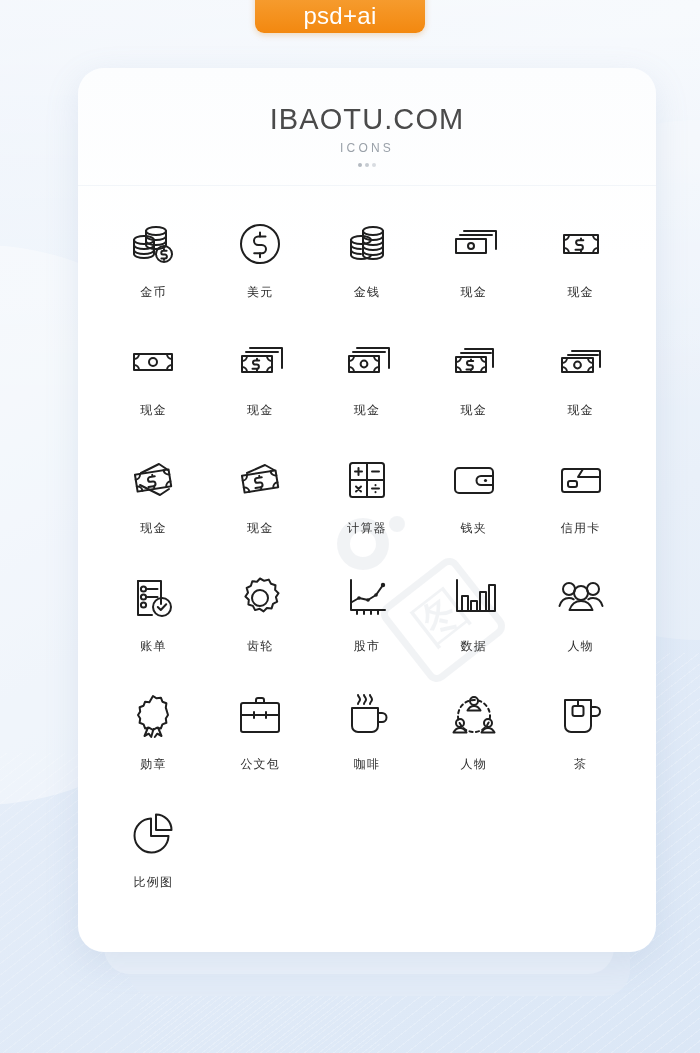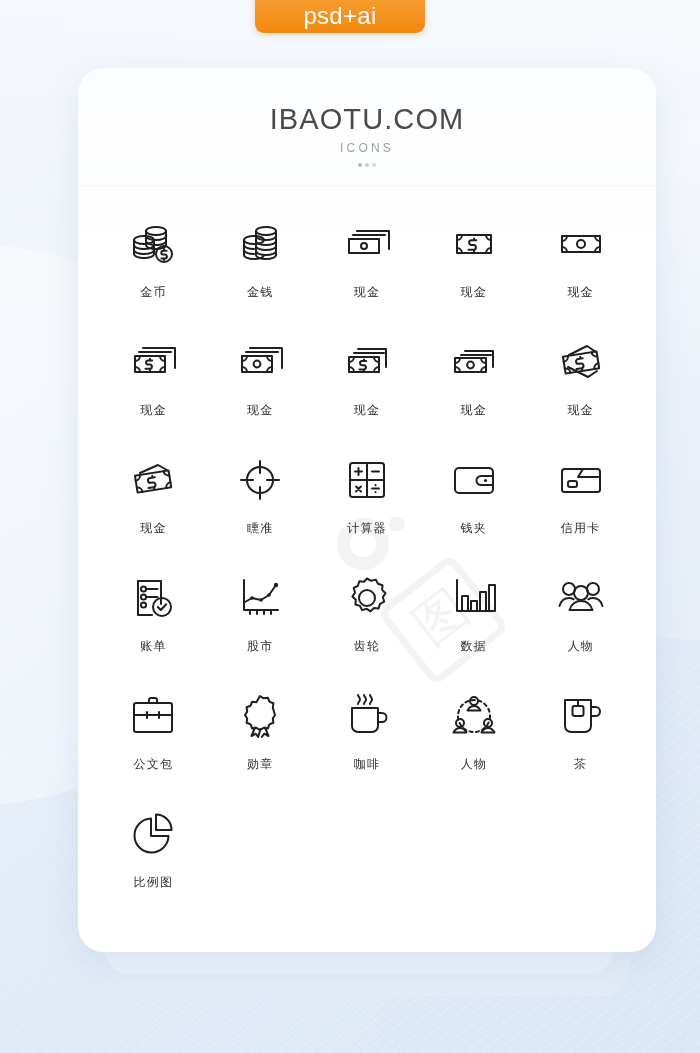--- a/index.html
+++ b/index.html
@@ -198,20 +198,30 @@
           <path d="M7 27c0 2.2 4.5 4 10 4s10-1.8 10-4"></path>
           <path d="M7 32c0 2.2 4.5 4 10 4s10-1.8 10-4"></path>
           <circle cx="37" cy="36" r="8"></circle>
           <path d="M39.6 32.8h-3.4a1.9 1.9 0 000 3.8h1.8a1.9 1.9 0 010 3.8h-3.6M37 31v1.6M37 40.4V42"></path>
         </svg>
       </div>
       <div class="cell-label">金币</div>
     </div>
 
 
+    <div class="cell">
+      <div class="icon-box">
+        <svg width="52" height="52" viewBox="0 0 52 52" fill="none" stroke="#1f1f1f" stroke-width="2" stroke-linecap="round" stroke-linejoin="round">
+          <circle cx="26" cy="26" r="19"></circle>
+          <path d="M31.5 18.5h-7.3a4.2 4.2 0 000 8.4h3.6a4.2 4.2 0 010 8.4h-7.6"></path>
+          <path d="M26 14.5v4M26 35.3v4"></path>
+        </svg>
+      </div>
+      <div class="cell-label">美元</div>
+    </div>
 
     <div class="cell">
       <div class="icon-box">
         <svg width="52" height="52" viewBox="0 0 52 52" fill="none" stroke="#1f1f1f" stroke-width="2" stroke-linecap="round" stroke-linejoin="round">
           <ellipse cx="32" cy="13" rx="10" ry="4"></ellipse>
           <path d="M22 13v24c0 2.2 4.5 4 10 4s10-1.8 10-4V13"></path>
           <path d="M22 18c0 2.2 4.5 4 10 4s10-1.8 10-4"></path>
           <path d="M22 23c0 2.2 4.5 4 10 4s10-1.8 10-4"></path>
           <path d="M22 28c0 2.2 4.5 4 10 4s10-1.8 10-4"></path>
           <path d="M22 33c0 2.2 4.5 4 10 4s10-1.8 10-4"></path>
@@ -329,29 +339,20 @@
             <rect x="9" y="19" width="34" height="17"></rect>
             <path d="M9 24a5 5 0 005-5M43 24a5 5 0 01-5-5M9 31a5 5 0 014.9 5M43 31a5 5 0 00-4.9 5"></path>
             <path d="M28.3 23.6h-4.8a2.4 2.4 0 000 4.8h2a2.4 2.4 0 010 4.8h-5M26 21.8v1.8M26 33.2v1.8"></path>
           </g>
         </svg>
       </div>
       <div class="cell-label">现金</div>
     </div>
 
 
-    <div class="cell">
-      <div class="icon-box">
-        <svg width="52" height="52" viewBox="0 0 52 52" fill="none" stroke="#1f1f1f" stroke-width="2" stroke-linecap="round" stroke-linejoin="round">
-          <circle cx="26" cy="26" r="13"></circle>
-          <path d="M26 7v12M26 33v12M7 26h12M33 26h12"></path>
-        </svg>
-      </div>
-      <div class="cell-label">矄准</div>
-    </div>
 
     <div class="cell">
       <div class="icon-box">
         <svg width="52" height="52" viewBox="0 0 52 52" fill="none" stroke="#1f1f1f" stroke-width="2" stroke-linecap="round" stroke-linejoin="round">
           <rect x="9" y="9" width="34" height="34" rx="2.5"></rect>
           <path d="M26 9v34M9 26h34"></path>
           <path d="M14 17.5h7M17.5 14v7"></path>
           <path d="M31 17.5h7"></path>
           <path d="M15 32.5l5 5M20 32.5l-5 5"></path>
           <path d="M31 34.5h7M34.5 31v.2M34.5 38v.2"></path>
@@ -395,45 +396,45 @@
           <circle cx="35" cy="35" r="9"></circle>
           <path d="M30.8 35l3 3 5.4-5.8"></path>
         </svg>
       </div>
       <div class="cell-label">账单</div>
     </div>
 
     <div class="cell">
       <div class="icon-box">
         <svg width="52" height="52" viewBox="0 0 52 52" fill="none" stroke="#1f1f1f" stroke-width="2" stroke-linecap="round" stroke-linejoin="round">
+          <path d="M26 6.5l4.2 2.3 4.6-1.2 2.2 4.2 4.5 1.4-.4 4.7 3.4 3.3-2.6 3.9 1.3 4.6-4.2 2.2-1.4 4.5-4.7-.4-3.3 3.4-3.9-2.6-4.6 1.3-2.2-4.2-4.5-1.4.4-4.7-3.4-3.3 2.6-3.9-1.3-4.6 4.2-2.2 1.4-4.5 4.7.4z"></path>
+          <circle cx="26" cy="26" r="8"></circle>
+        </svg>
+      </div>
+      <div class="cell-label">齿轮</div>
+    </div>
+
+    <div class="cell">
+      <div class="icon-box">
+        <svg width="52" height="52" viewBox="0 0 52 52" fill="none" stroke="#1f1f1f" stroke-width="2" stroke-linecap="round" stroke-linejoin="round">
           <path d="M10 8v30h34"></path>
           <path d="M16 38v4M23 38v4M30 38v4M37 38v4"></path>
           <path d="M11 30l7-4 9 2 8-5 7-10"></path>
           <circle cx="18" cy="26" r="1.8" fill="#1f1f1f" stroke="none"></circle>
           <circle cx="27" cy="28" r="1.8" fill="#1f1f1f" stroke="none"></circle>
           <circle cx="35" cy="23" r="1.8" fill="#1f1f1f" stroke="none"></circle>
           <circle cx="42" cy="13" r="2.2" fill="#1f1f1f" stroke="none"></circle>
         </svg>
       </div>
       <div class="cell-label">股市</div>
     </div>
 
     <div class="cell">
       <div class="icon-box">
         <svg width="52" height="52" viewBox="0 0 52 52" fill="none" stroke="#1f1f1f" stroke-width="2" stroke-linecap="round" stroke-linejoin="round">
-          <path d="M26 6.5l4.2 2.3 4.6-1.2 2.2 4.2 4.5 1.4-.4 4.7 3.4 3.3-2.6 3.9 1.3 4.6-4.2 2.2-1.4 4.5-4.7-.4-3.3 3.4-3.9-2.6-4.6 1.3-2.2-4.2-4.5-1.4.4-4.7-3.4-3.3 2.6-3.9-1.3-4.6 4.2-2.2 1.4-4.5 4.7.4z"></path>
-          <circle cx="26" cy="26" r="8"></circle>
-        </svg>
-      </div>
-      <div class="cell-label">齿轮</div>
-    </div>
-
-    <div class="cell">
-      <div class="icon-box">
-        <svg width="52" height="52" viewBox="0 0 52 52" fill="none" stroke="#1f1f1f" stroke-width="2" stroke-linecap="round" stroke-linejoin="round">
           <path d="M9 8v31h34"></path>
           <rect x="14" y="24" width="6" height="15"></rect>
           <rect x="23" y="29" width="6" height="10"></rect>
           <rect x="32" y="20" width="6" height="19"></rect>
           <rect x="41" y="13" width="6" height="26"></rect>
         </svg>
       </div>
       <div class="cell-label">数据</div>
     </div>
 
@@ -447,38 +448,38 @@
           <path d="M47.5 34c-1.5-5.2-5.2-8-9.5-8-1.7 0-3.3.4-4.7 1.3"></path>
           <path d="M14.5 38c1.9-5.8 6.2-9 11.5-9s9.6 3.2 11.5 9z"></path>
         </svg>
       </div>
       <div class="cell-label">人物</div>
     </div>
 
     <div class="cell">
       <div class="icon-box">
         <svg width="52" height="52" viewBox="0 0 52 52" fill="none" stroke="#1f1f1f" stroke-width="2" stroke-linecap="round" stroke-linejoin="round">
+          <path d="M26 6l3.6 2.3 4.3-.6 1.5 4 4 1.6-.6 4.3L41 25l-2.2 3.5.6 4.3-4 1.6-1.5 4-4.3-.6L26 40l-3.6-2.2-4.3.6-1.5-4-4-1.6.6-4.3L11 25l2.2-3.4-.6-4.3 4-1.6 1.5-4 4.3.6z"></path>
+          <path d="M21 37.5L17.5 46l4.2-2.3 2.5 3.3 2.3-8"></path>
+          <path d="M31 37.5L34.5 46l-4.2-2.3-2.5 3.3"></path>
+        </svg>
+      </div>
+      <div class="cell-label">勋章</div>
+    </div>
+
+    <div class="cell">
+      <div class="icon-box">
+        <svg width="52" height="52" viewBox="0 0 52 52" fill="none" stroke="#1f1f1f" stroke-width="2" stroke-linecap="round" stroke-linejoin="round">
           <rect x="7" y="13" width="38" height="29" rx="2"></rect>
           <path d="M22 13v-3a2 2 0 012-2h4a2 2 0 012 2v3"></path>
           <path d="M7 25h38"></path>
           <path d="M20 22v6M32 22v6"></path>
         </svg>
       </div>
       <div class="cell-label">公文包</div>
-    </div>
-
-    <div class="cell">
-      <div class="icon-box">
-        <svg width="52" height="52" viewBox="0 0 52 52" fill="none" stroke="#1f1f1f" stroke-width="2" stroke-linecap="round" stroke-linejoin="round">
-          <path d="M26 6l3.6 2.3 4.3-.6 1.5 4 4 1.6-.6 4.3L41 25l-2.2 3.5.6 4.3-4 1.6-1.5 4-4.3-.6L26 40l-3.6-2.2-4.3.6-1.5-4-4-1.6.6-4.3L11 25l2.2-3.4-.6-4.3 4-1.6 1.5-4 4.3.6z"></path>
-          <path d="M21 37.5L17.5 46l4.2-2.3 2.5 3.3 2.3-8"></path>
-          <path d="M31 37.5L34.5 46l-4.2-2.3-2.5 3.3"></path>
-        </svg>
-      </div>
-      <div class="cell-label">勋章</div>
     </div>
 
     <div class="cell">
       <div class="icon-box">
         <svg width="52" height="52" viewBox="0 0 52 52" fill="none" stroke="#1f1f1f" stroke-width="2" stroke-linecap="round" stroke-linejoin="round">
           <path d="M11 18h26v18a6 6 0 01-6 6H17a6 6 0 01-6-6z"></path>
           <path d="M37 23h4a4.5 4.5 0 010 9h-4"></path>
           <path d="M17 14c0-2 2-2.5 2-4.5S17 6.5 17 5"></path>
           <path d="M23 14c0-2 2-2.5 2-4.5S23 6.5 23 5"></path>
           <path d="M29 14c0-2 2-2.5 2-4.5S29 6.5 29 5"></path>

